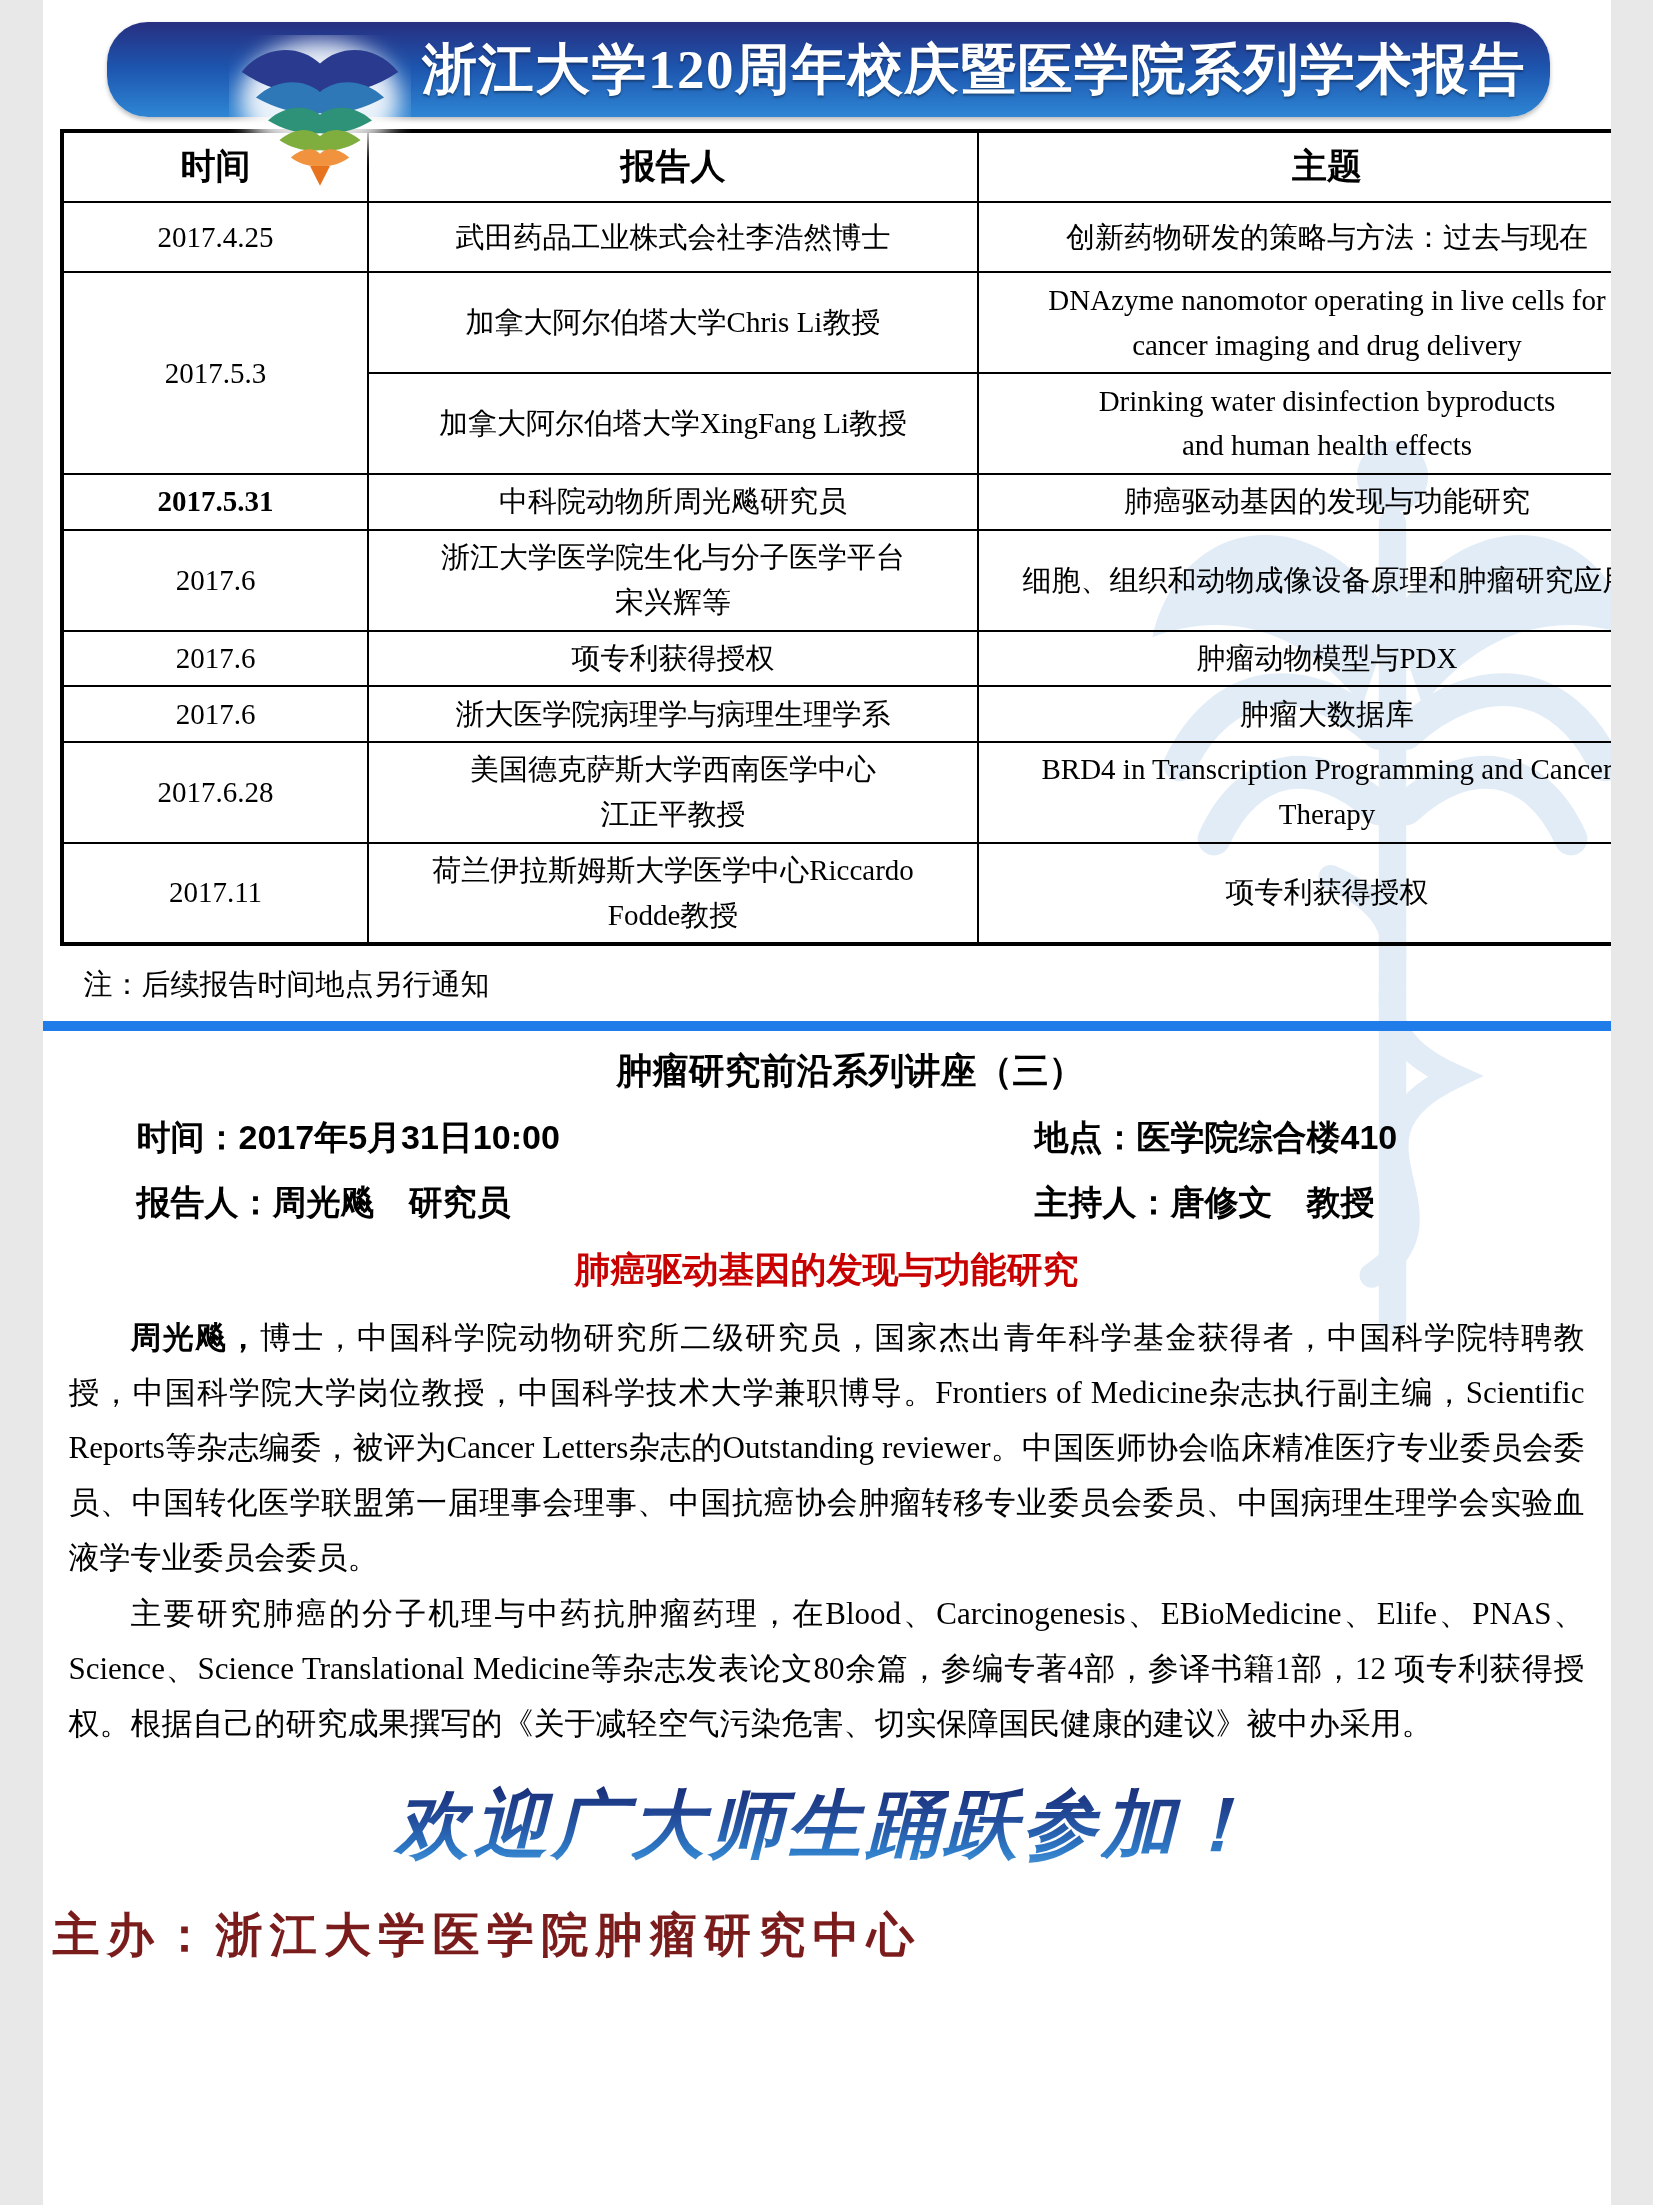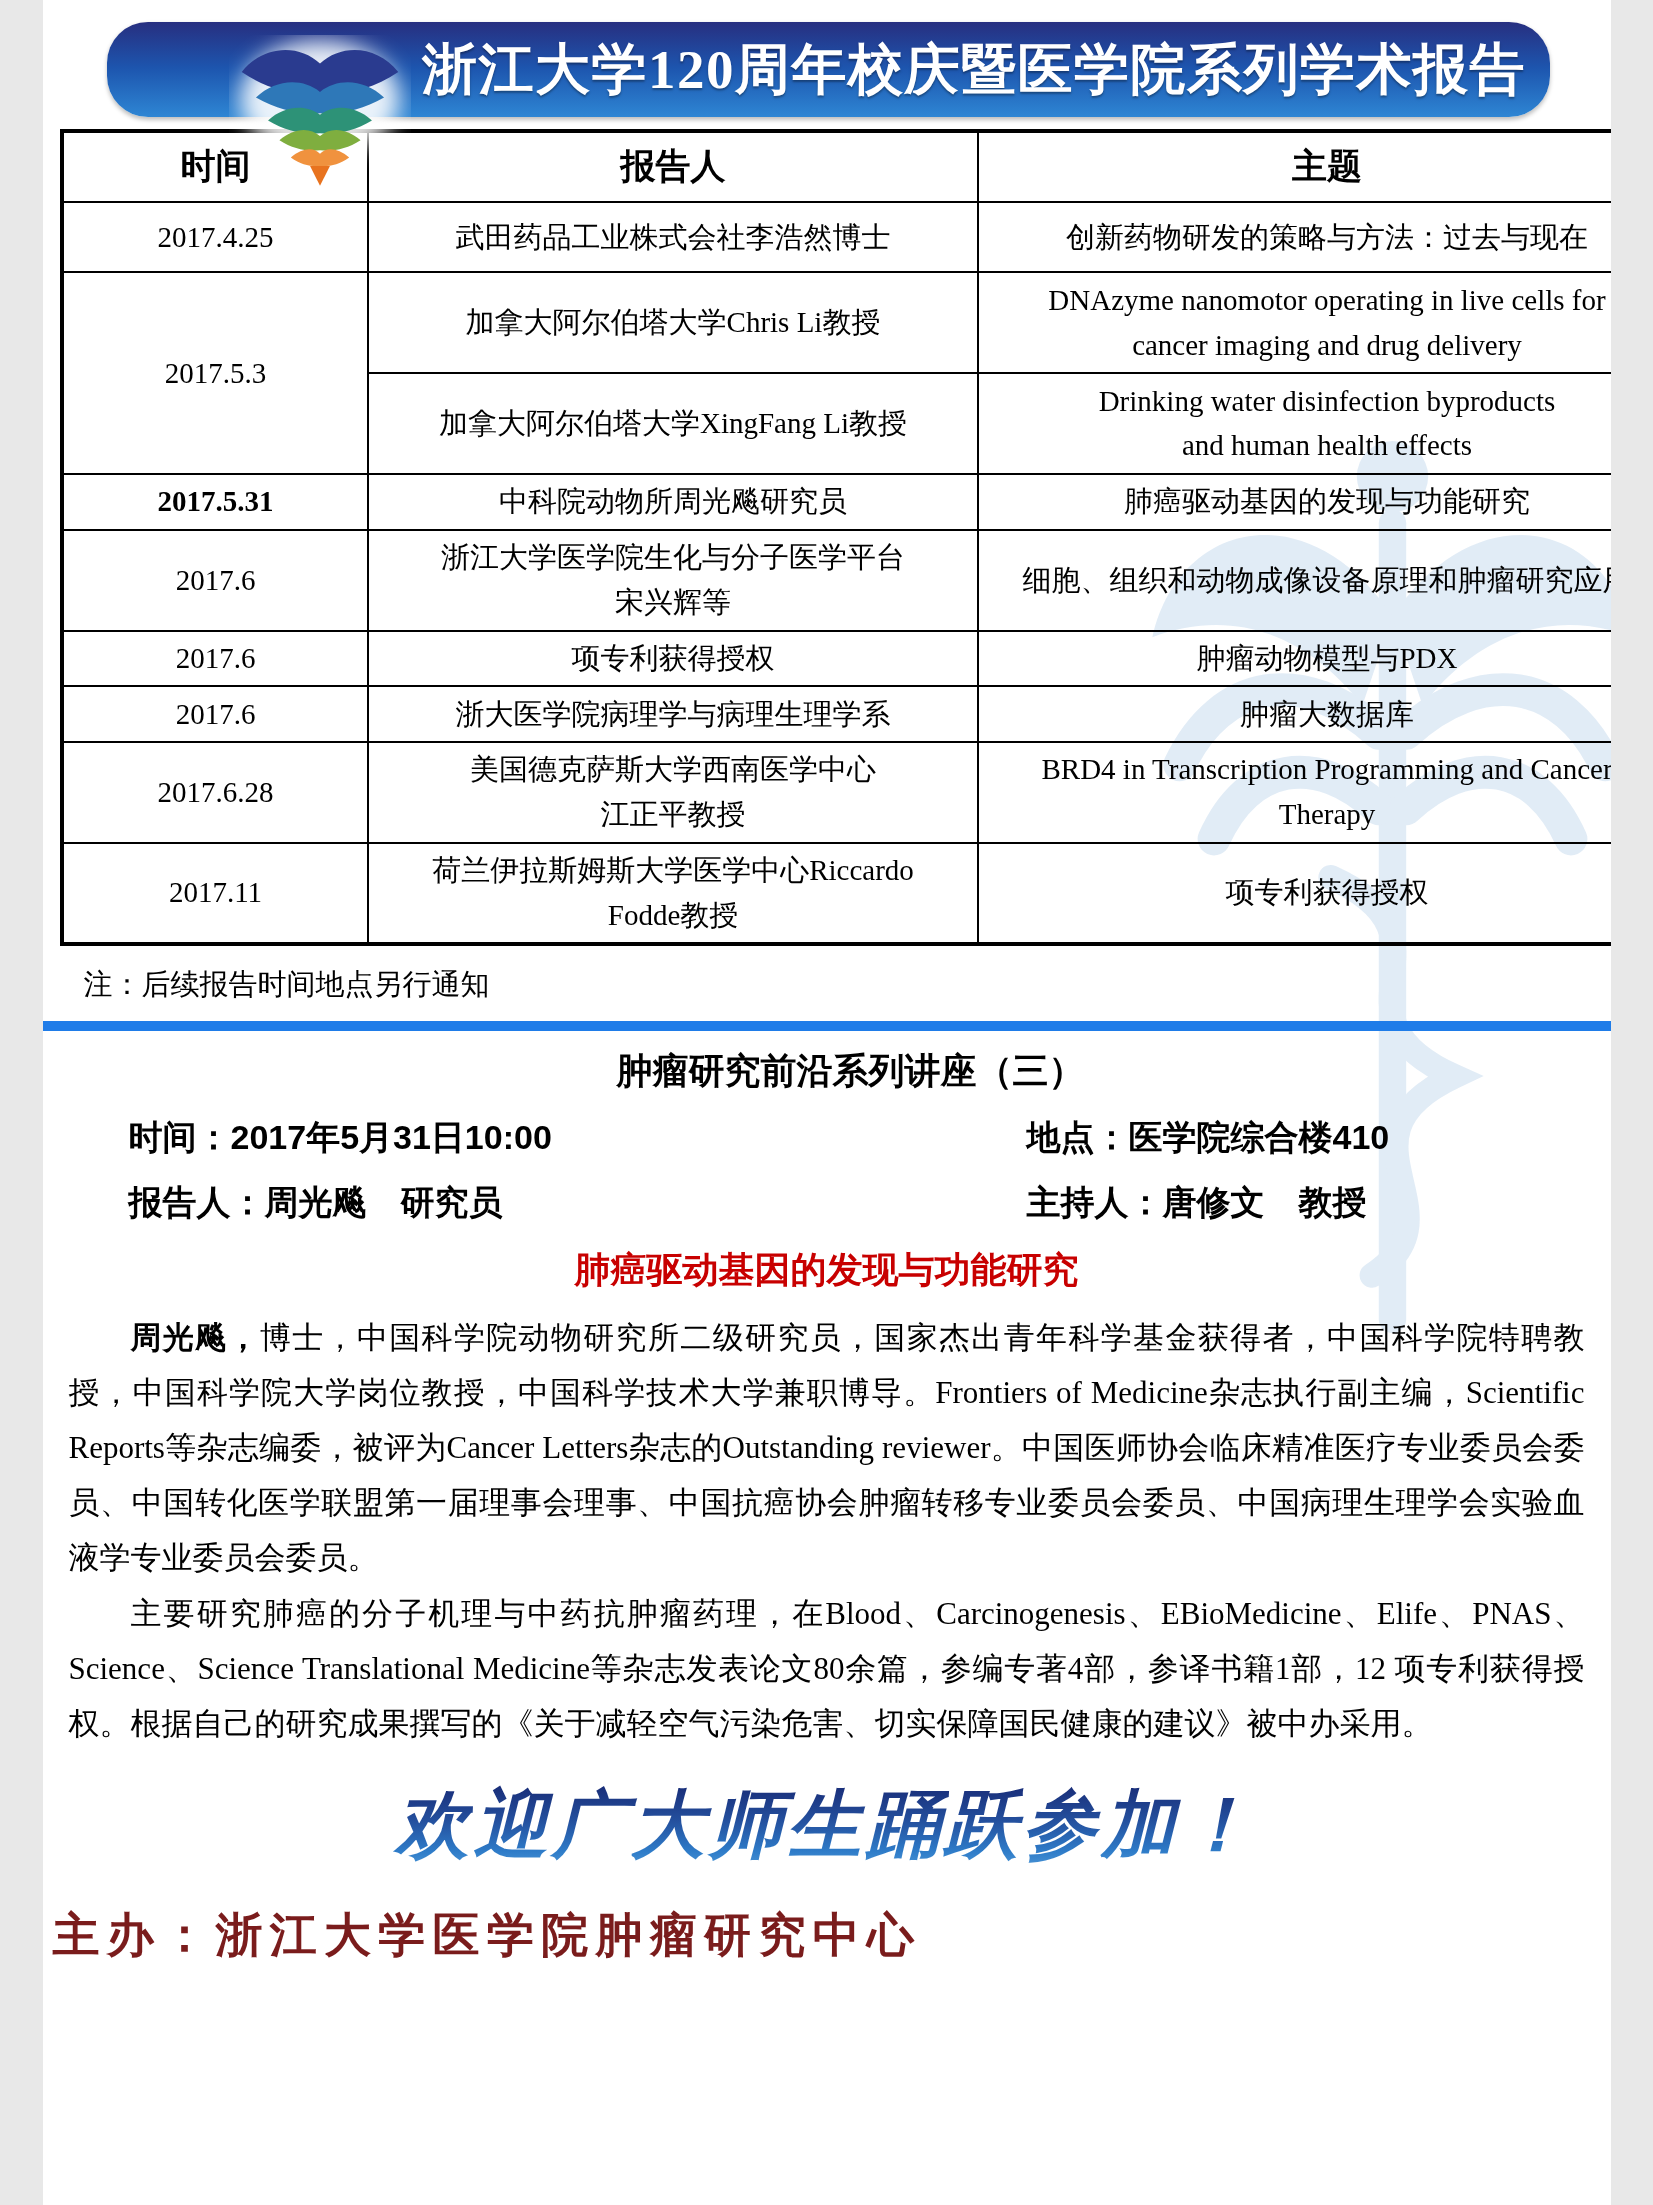--- a/index.html
+++ b/index.html
@@ -93,21 +93,21 @@
   
   .lecture-title{
     position:relative;z-index:2;margin-top:16px;text-align:center;
     font-weight:bold;font-size:36px;padding-left:48px;
   }
   .detail-row{
     position:relative;z-index:2;display:flex;margin-top:19px;
     font-family:"Liberation Sans","DejaVu Sans",sans-serif;
     font-weight:bold;font-size:34px;
   }
-  .detail-left{width:824px;padding-left:86px;box-sizing:border-box;white-space:nowrap;}
+  .detail-left{width:824px;padding-left:86px;box-sizing:border-box;white-space:nowrap;margin-left:8px;}
   .detail-right{flex:1;padding-left:160px;box-sizing:border-box;white-space:nowrap;}
   .talk-title{
     position:relative;z-index:2;margin-top:20.4px;text-align:center;
     color:#c80000;font-weight:bold;font-size:36px;
   }
   
   .bio{position:relative;z-index:2;margin:14.6px 26px 0 26px;}
   .bio p{
     margin:0;text-indent:2em;text-align:justify;
     font-size:31px;line-height:1.78;

